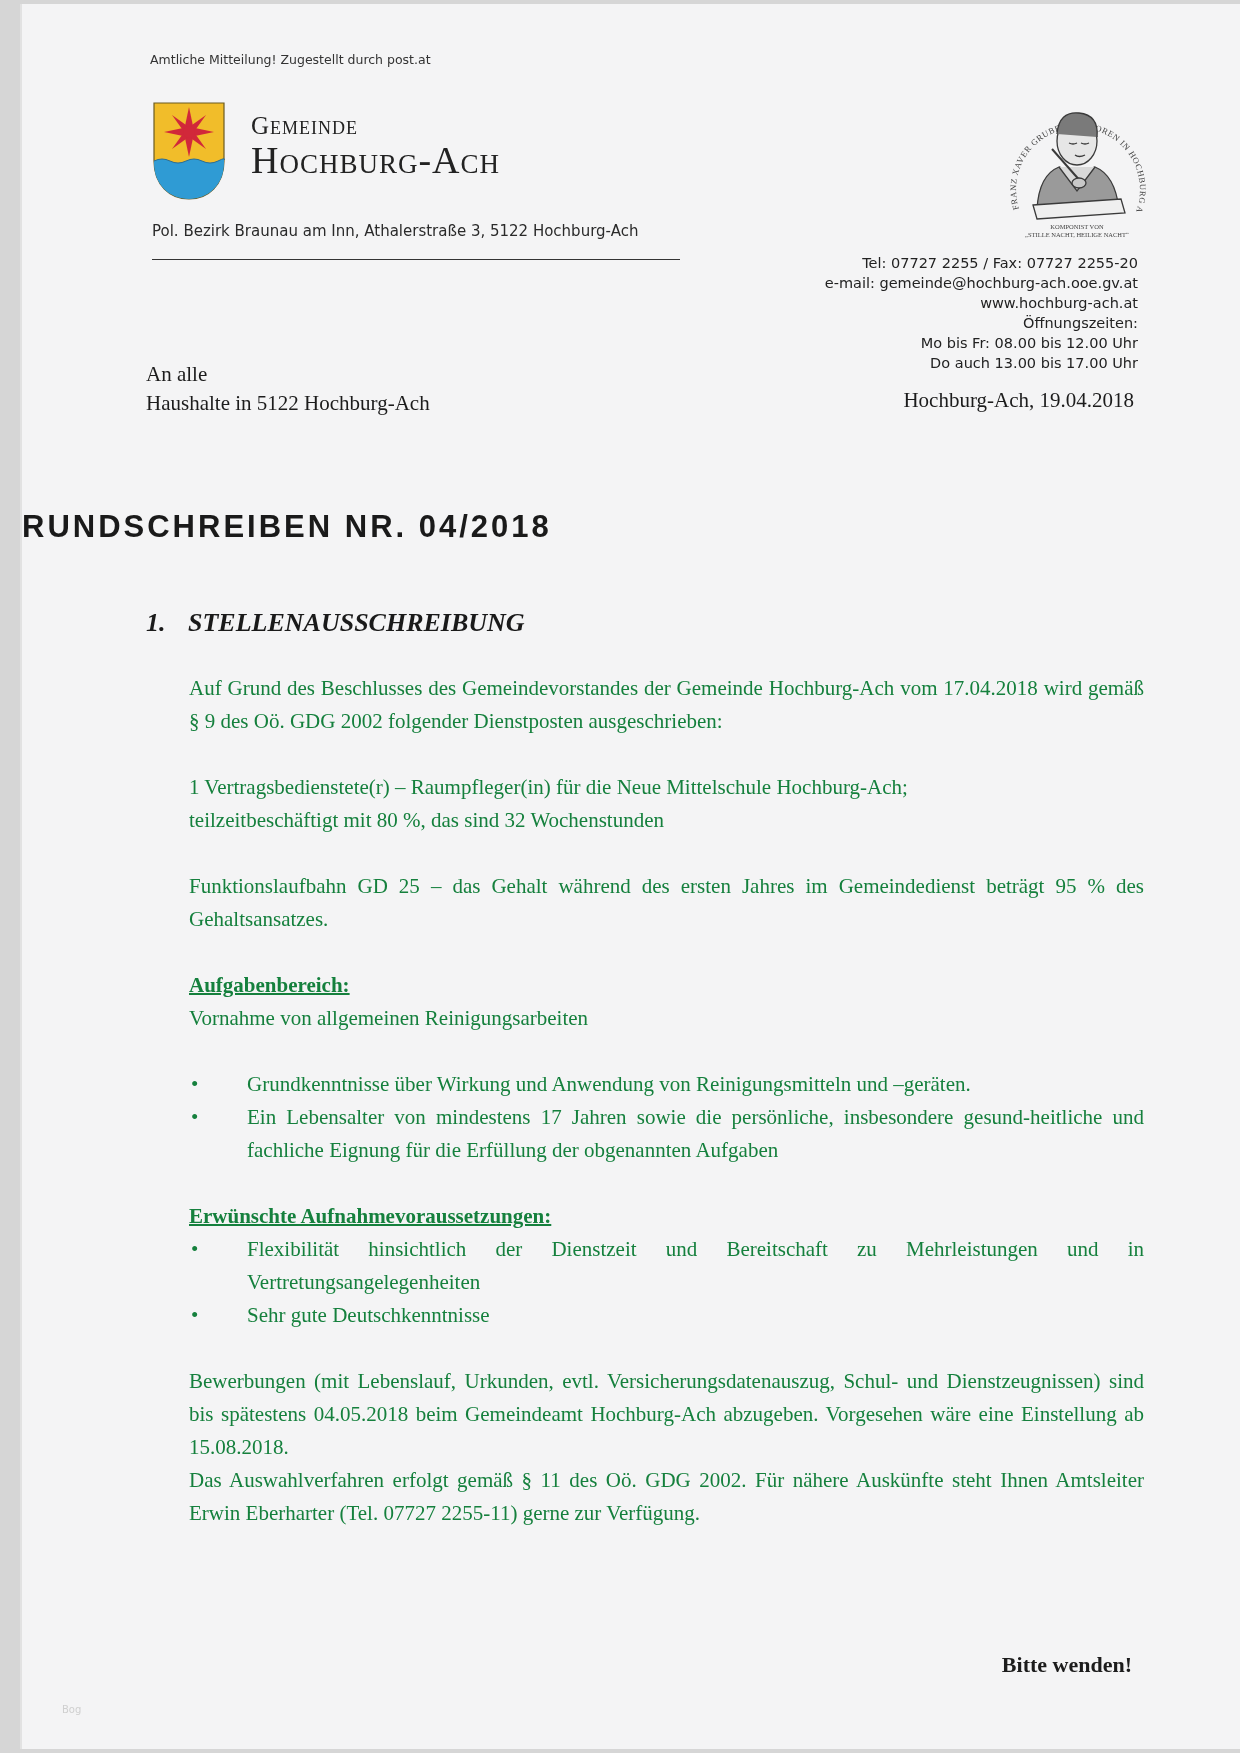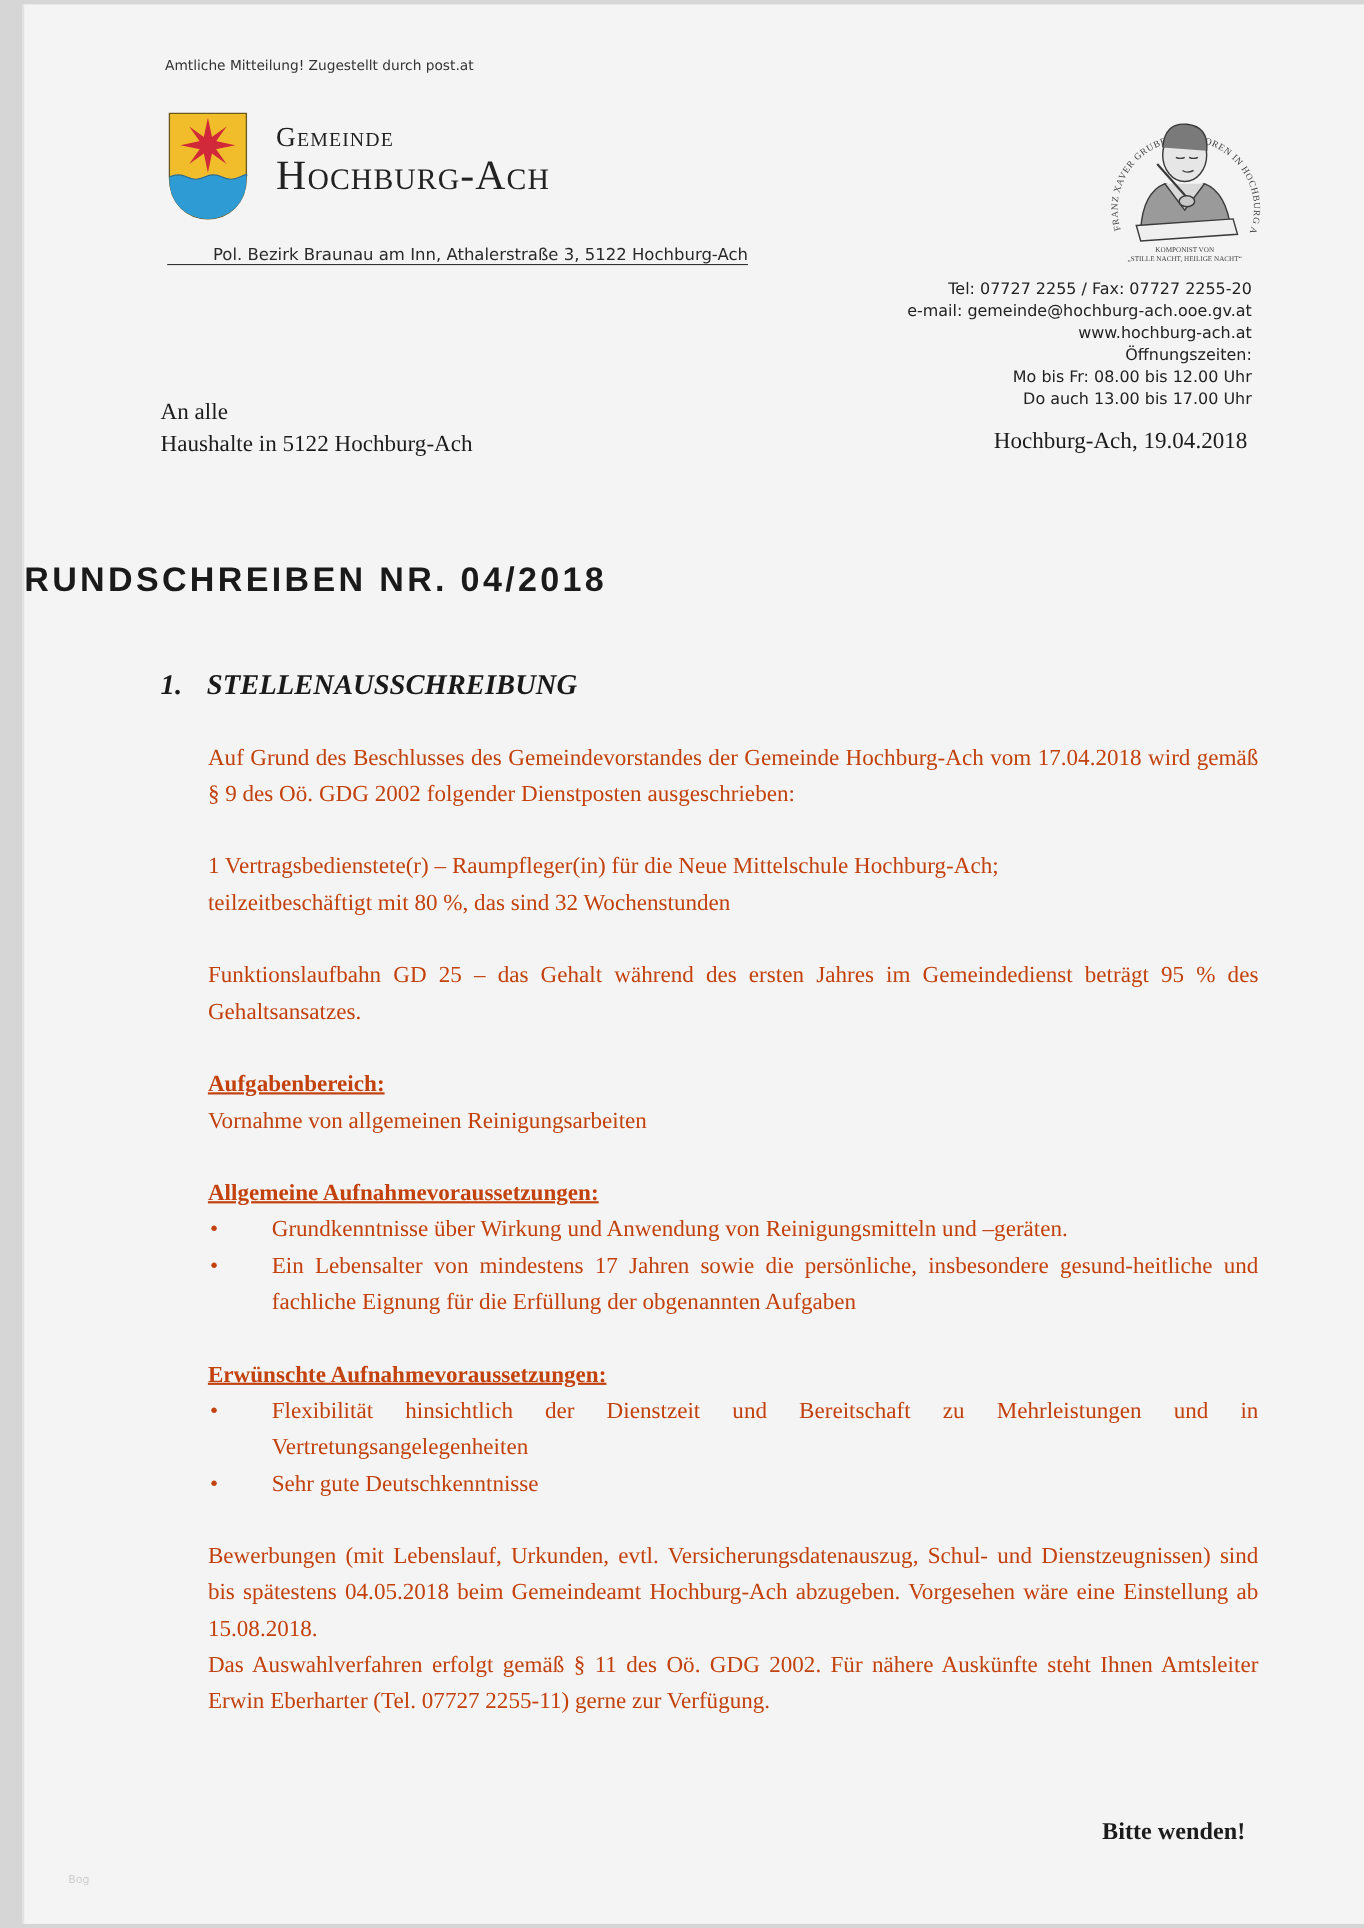--- a/index.html
+++ b/index.html
@@ -56,23 +56,22 @@
       font-variant: small-caps;
       letter-spacing: 1px;
       color: #222;
       line-height: 40px;
     }
     .address {
       left: 130px; top: 218px;
       font-size: 15px;
       color: #2a2a2a;
       border-bottom: 1.5px solid #333;
-      padding-bottom: 0;
+      padding-bottom: 19px;
       width: 528px;
-      text-align: right;
     }
     .portrait {
       left: 975px; top: 75px;
       width: 160px; height: 160px;
     }
     .contact {
       right: 112px; top: 249px;
       text-align: right;
       font-size: 14.5px;
       line-height: 20px;
@@ -109,21 +108,21 @@
       color: #1a1a1a;
     }
     .section-head .num { display: inline-block; width: 42px; }
 
     .body {
       left: 167px; top: 668px;
       width: 955px;
       font-family: "Liberation Serif", serif;
       font-size: 21px;
       line-height: 33px;
-      color: #c2410c;
+      color: #15803d;
     }
     .body p { margin: 0; text-align: justify; }
     .gap { height: 33px; }
     .sub {
       font-weight: bold;
       text-decoration: underline;
       text-decoration-thickness: 2px;
     }
     .bullets { list-style: none; margin: 0; padding: 0; }
     .bullets li {
@@ -231,21 +230,20 @@
     <p style="text-align:left;">
       <span>1 Vertragsbedienstete(r) –  </span><b>Raumpfleger(in)</b><span> für die Neue Mittelschule Hochburg-Ach;</span><br>
       <span>teilzeitbeschäftigt mit 80 %, das sind 32 Wochenstunden</span>
     </p>
     <div class="gap"></div>
     <p>Funktionslaufbahn GD 25 – das Gehalt während des ersten Jahres im Gemeindedienst beträgt 95 % des Gehaltsansatzes.</p>
     <div class="gap"></div>
     <div class="sub">Aufgabenbereich:</div>
     <p>Vornahme von allgemeinen Reinigungsarbeiten</p>
     <div class="gap"></div>
-    <div class="sub">Allgemeine Aufnahmevoraussetzungen:</div>
     <ul class="bullets">
       <li><span class="dot">•</span><span>Grundkenntnisse über Wirkung und Anwendung von Reinigungsmitteln und –geräten.</span></li>
       <li><span class="dot">•</span><span>Ein Lebensalter von mindestens 17 Jahren sowie die persönliche, insbesondere gesund-heitliche und fachliche Eignung für die Erfüllung der obgenannten Aufgaben</span></li>
     </ul>
     <div class="gap"></div>
     <div class="sub">Erwünschte Aufnahmevoraussetzungen:</div>
     <ul class="bullets">
       <li><span class="dot">•</span><span>Flexibilität hinsichtlich der Dienstzeit und Bereitschaft zu Mehrleistungen und in Vertretungsangelegenheiten</span></li>
       <li><span class="dot">•</span><span>Sehr gute Deutschkenntnisse</span></li>
     </ul>

